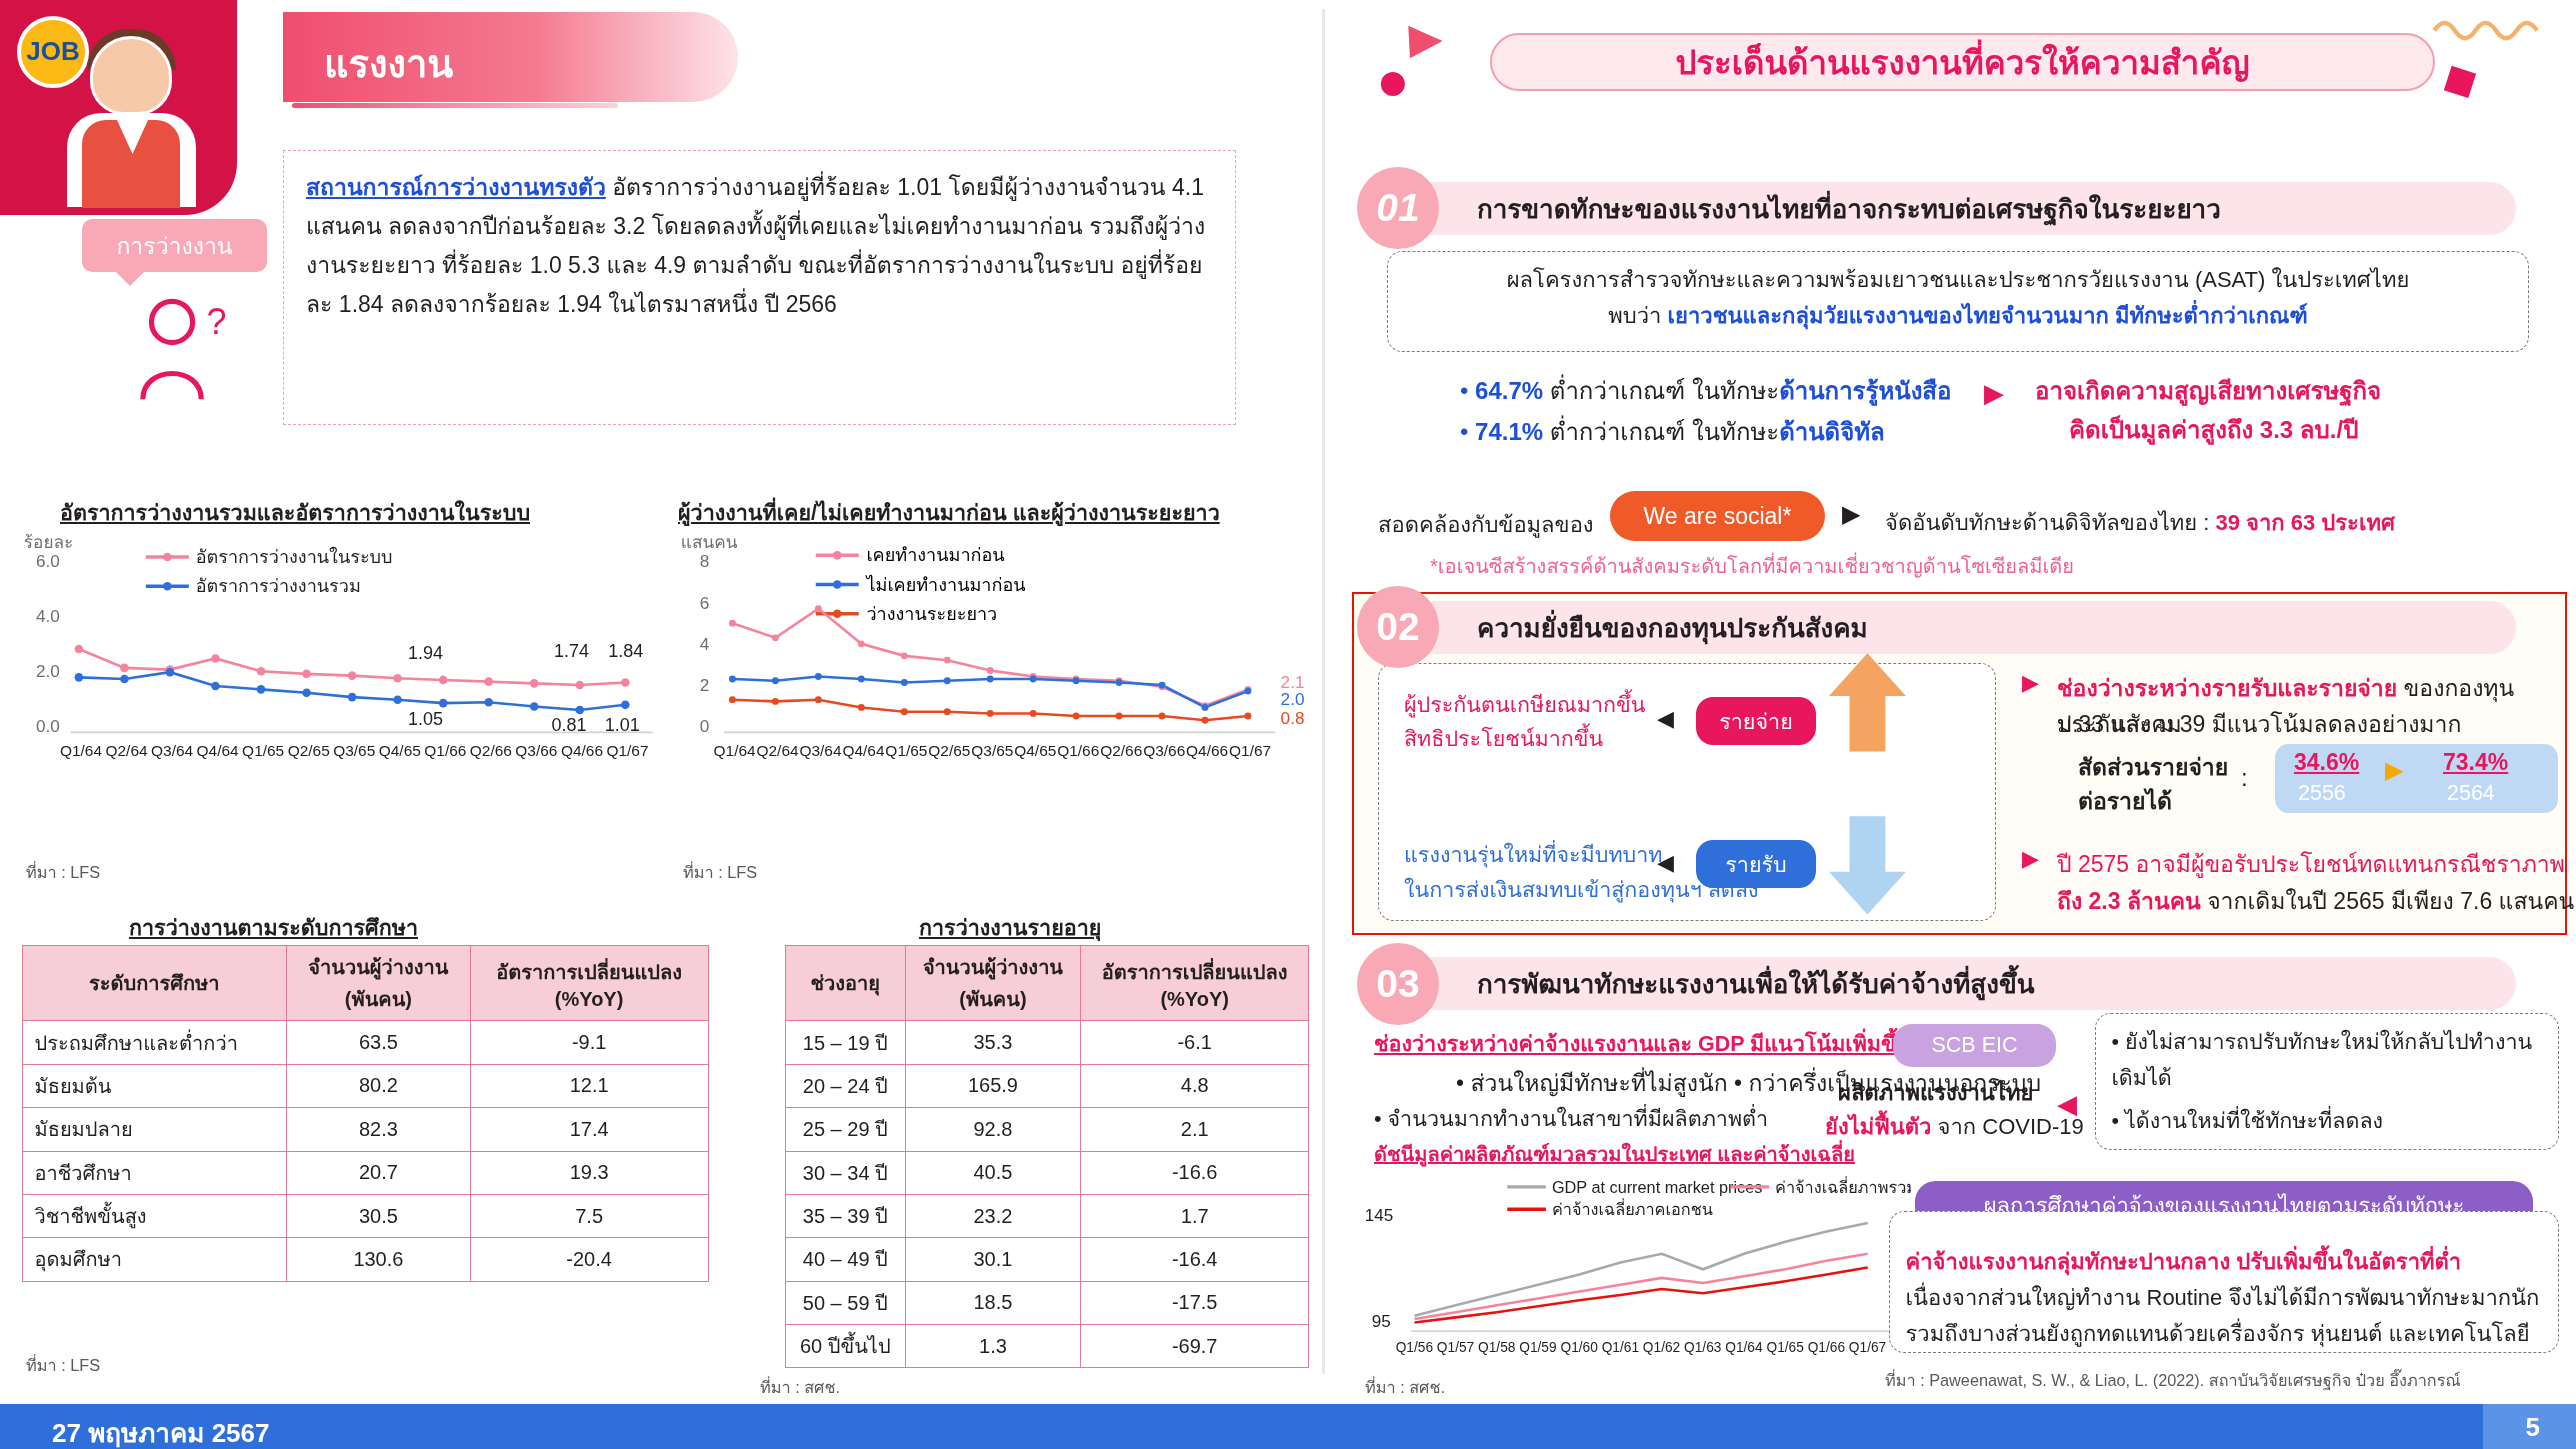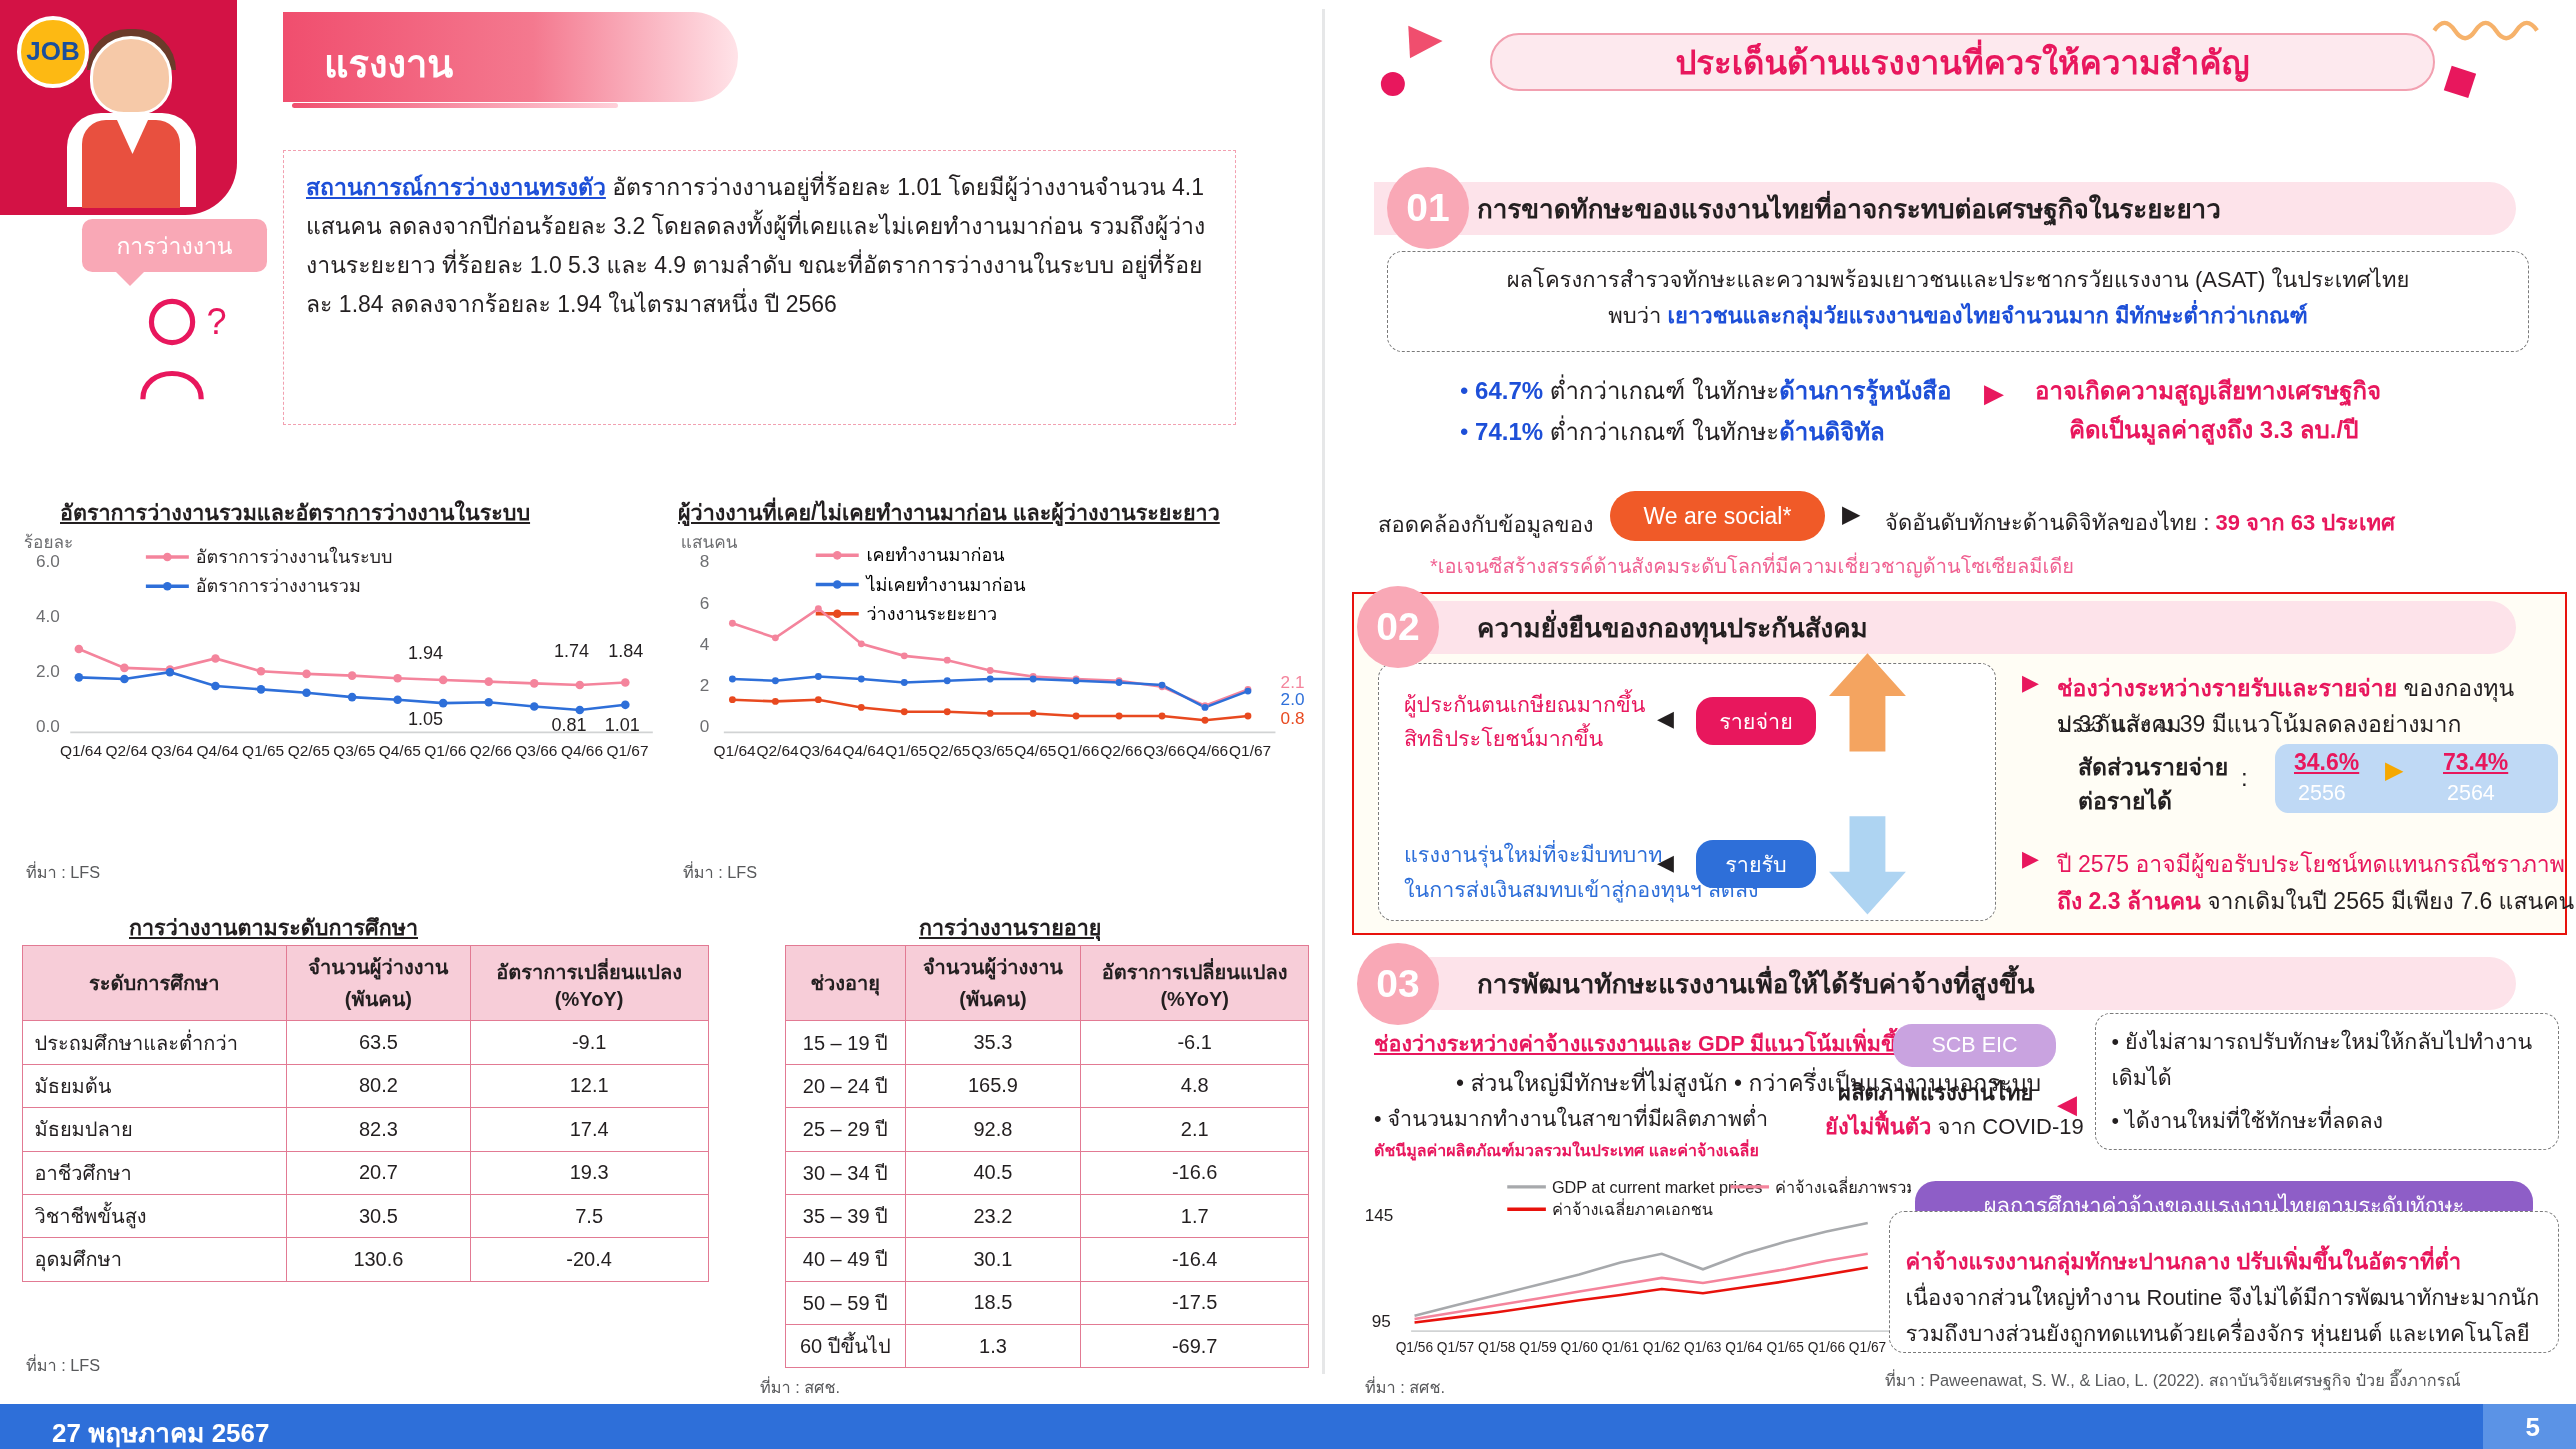--- a/index.html
+++ b/index.html
@@ -467,21 +467,21 @@
     </svg>
     <svg class="deco" style="left:2430px; top:8.6px;" width="137" height="103" viewBox="0 0 160 120">
       <path d="M5 25 q12 -18 24 0 q12 18 24 0 q12 -18 24 0 q12 18 24 0 q12 -18 24 0" fill="none" stroke="#f6b26b" stroke-width="5"></path>
       <rect x="20" y="70" width="30" height="30" fill="#e8175d" transform="rotate(18 35 85)"></rect>
     </svg>
 
     <div class="hdr-pill">
       <span>ประเด็นด้านแรงงานที่ควรให้ความสำคัญ</span>
     </div>
 
-    <div class="num-circle" style="left:1387px; top:167px;">
+    <div class="num-circle" style="left:1357px; top:167px;font-style:italic;">
       <span>01</span>
     </div>
     <div class="sec-bar" style="left:1374px; top:182px; width:1142px;">
       <span>การขาดทักษะของแรงงานไทยที่อาจกระทบต่อเศรษฐกิจในระยะยาว</span>
     </div>
 
     <div class="dash-box" style="left:1387px; top:251px; width:1142px; height:101px;">
       <div>ผลโครงการสำรวจทักษะและความพร้อมเยาวชนและประชากรวัยแรงงาน (ASAT) ในประเทศไทย</div>
       <div>
         <span>พบว่า </span><span class="blue">เยาวชนและกลุ่มวัยแรงงานของไทยจำนวนมาก มีทักษะต่ำกว่าเกณฑ์</span>
@@ -574,21 +574,21 @@
       <span>การพัฒนาทักษะแรงงานเพื่อให้ได้รับค่าจ้างที่สูงขึ้น</span>
     </div>
 
     <div style="position:absolute; left:1374px; top:1026px; font-size:21.5px; color:#e8175d; text-decoration:underline; font-weight:bold;">ช่องว่างระหว่างค่าจ้างแรงงานและ GDP มีแนวโน้มเพิ่มขึ้น</div>
     <div style="position:absolute; left:1456px; top:1065px; font-size:23px;text-align:right;">
       <span>•</span> <span>ส่วนใหญ่มีทักษะที่ไม่สูงนัก • กว่าครึ่งเป็นแรงงานนอกระบบ</span>
     </div>
     <div style="position:absolute; left:1374px; top:1101px; font-size:21.5px;">
       <span>•</span> <span>จำนวนมากทำงานในสาขาที่มีผลิตภาพต่ำ</span>
     </div>
-    <div style="position:absolute; left:1374px; top:1138px; font-size:16px; color:#e8175d; font-weight:bold;text-align:right;">ดัชนีมูลค่าผลิตภัณฑ์มวลรวมในประเทศ และค่าจ้างเฉลี่ย</div>
+    <div style="position:absolute; left:1374px; top:1138px; font-size:20px; color:#e8175d; text-decoration:underline; font-weight:bold;text-align:right;">ดัชนีมูลค่าผลิตภัณฑ์มวลรวมในประเทศ และค่าจ้างเฉลี่ย</div>
 
     <svg style="position:absolute; left:1361px; top:1168px;" width="550" height="206" viewBox="0 0 640 240">
       <text x="4" y="62" font-size="20" fill="#231f20">145</text>
       <text x="12" y="185" font-size="20" fill="#231f20">95</text>
       <line x1="58" y1="190" x2="630" y2="190" stroke="#d1d3d4" stroke-width="2"></line>
       <line x1="170" y1="22" x2="215" y2="22" stroke="#a7a9ac" stroke-width="4"></line>
       <text x="222" y="29" font-size="19" fill="#231f20">GDP at current market prices</text>
       <line x1="430" y1="22" x2="475" y2="22" stroke="#f4849c" stroke-width="4"></line>
       <text x="482" y="29" font-size="19" fill="#231f20">ค่าจ้างเฉลี่ยภาพรวม</text>
       <line x1="170" y1="48" x2="215" y2="48" stroke="#e8120c" stroke-width="4"></line>

